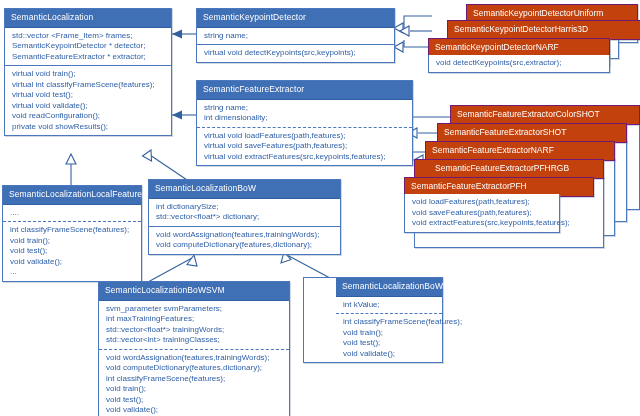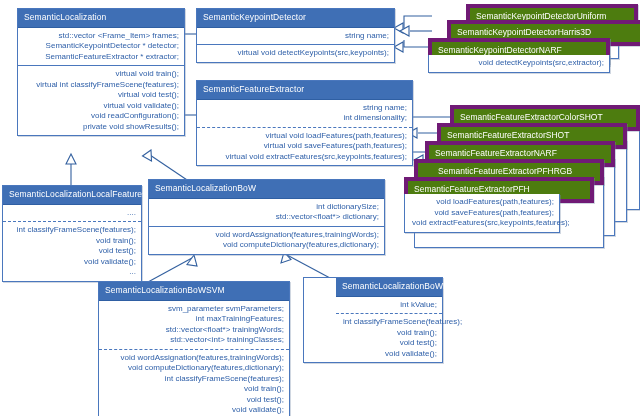--- a/index.html
+++ b/index.html
@@ -30,31 +30,30 @@
     white-space:nowrap;
     letter-spacing:.1px;
     border-bottom:1px solid #2f5fa3;
   }
   .uml .sect{
     padding:3px 5px 3px 7px;
     color:#2e5fa8;
     font-size:8px;
     line-height:10.5px;
     white-space:nowrap;
-    text-align:right;
   }
   .uml .sect.attrs{border-bottom:1px solid #4a77bd;}
   .uml .sect.attrs.dashed{border-bottom:1px dashed #4a77bd;}
   .uml .row{white-space:nowrap;}
 
   
   .stack{
     position:absolute;
-    background:#4d7c0f;
-    border:4px solid #701a75;
+    background:#c2410c;
+    border:1px solid #701a75;
     box-sizing:border-box;
     color:#fff;
     font-size:8.5px;
     line-height:1.15;
     padding:4px 5px 4px 6px;
     white-space:nowrap;
     box-shadow:1px 1px 0 rgba(120,140,170,.35);
   }
   .ghostbody{
     position:absolute;
@@ -112,21 +111,21 @@
     </g>
 
     <g fill="#ffffff" stroke="#33609f" stroke-width="1.1">
       <path d="M71 154 l-5 10 l10 0 Z"></path>
       <path d="M151 150 l-8.5 6 l9 5 Z"></path>
       <path d="M194 255 l-7 9.5 l10 1.5 Z"></path>
       <path d="M284 252 l-3 11 l10 -3.5 Z"></path>
     </g>
   </svg>
 
-  <div class="uml" style="left:4px;top:8px;width:168px;margin-left:13px;">
+  <div class="uml" style="left:4px;top:8px;width:168px;">
     <div class="hdr">SemanticLocalization</div>
     <div class="sect attrs">
       <div class="row">std::vector &lt;Frame_Item&gt; frames;</div>
       <div class="row">SemanticKeypointDetector * detector;</div>
       <div class="row">SemanticFeatureExtractor * extractor;</div>
     </div>
     <div class="sect">
       <div class="row">virtual void train();</div>
       <div class="row">virtual int classifyFrameScene(features);</div>
       <div class="row">virtual void test();</div>
@@ -201,21 +200,21 @@
     </div>
     <div class="sect">
       <div class="row">int classifyFrameScene(features);</div>
       <div class="row">void train();</div>
       <div class="row">void test();</div>
       <div class="row">void validate();</div>
       <div class="row">...</div>
     </div>
   </div>
 
-  <div class="uml" style="left:148px;top:179px;width:237px;">
+  <div class="uml" style="left:148px;top:179px;width:193px;">
     <div class="hdr">SemanticLocalizationBoW</div>
     <div class="sect attrs">
       <div class="row">int dictionarySize;</div>
       <div class="row">std::vector&lt;float*&gt; dictionary;</div>
     </div>
     <div class="sect">
       <div class="row">void wordAssignation(features,trainingWords);</div>
       <div class="row">void computeDictionary(features,dictionary);</div>
     </div>
   </div>

